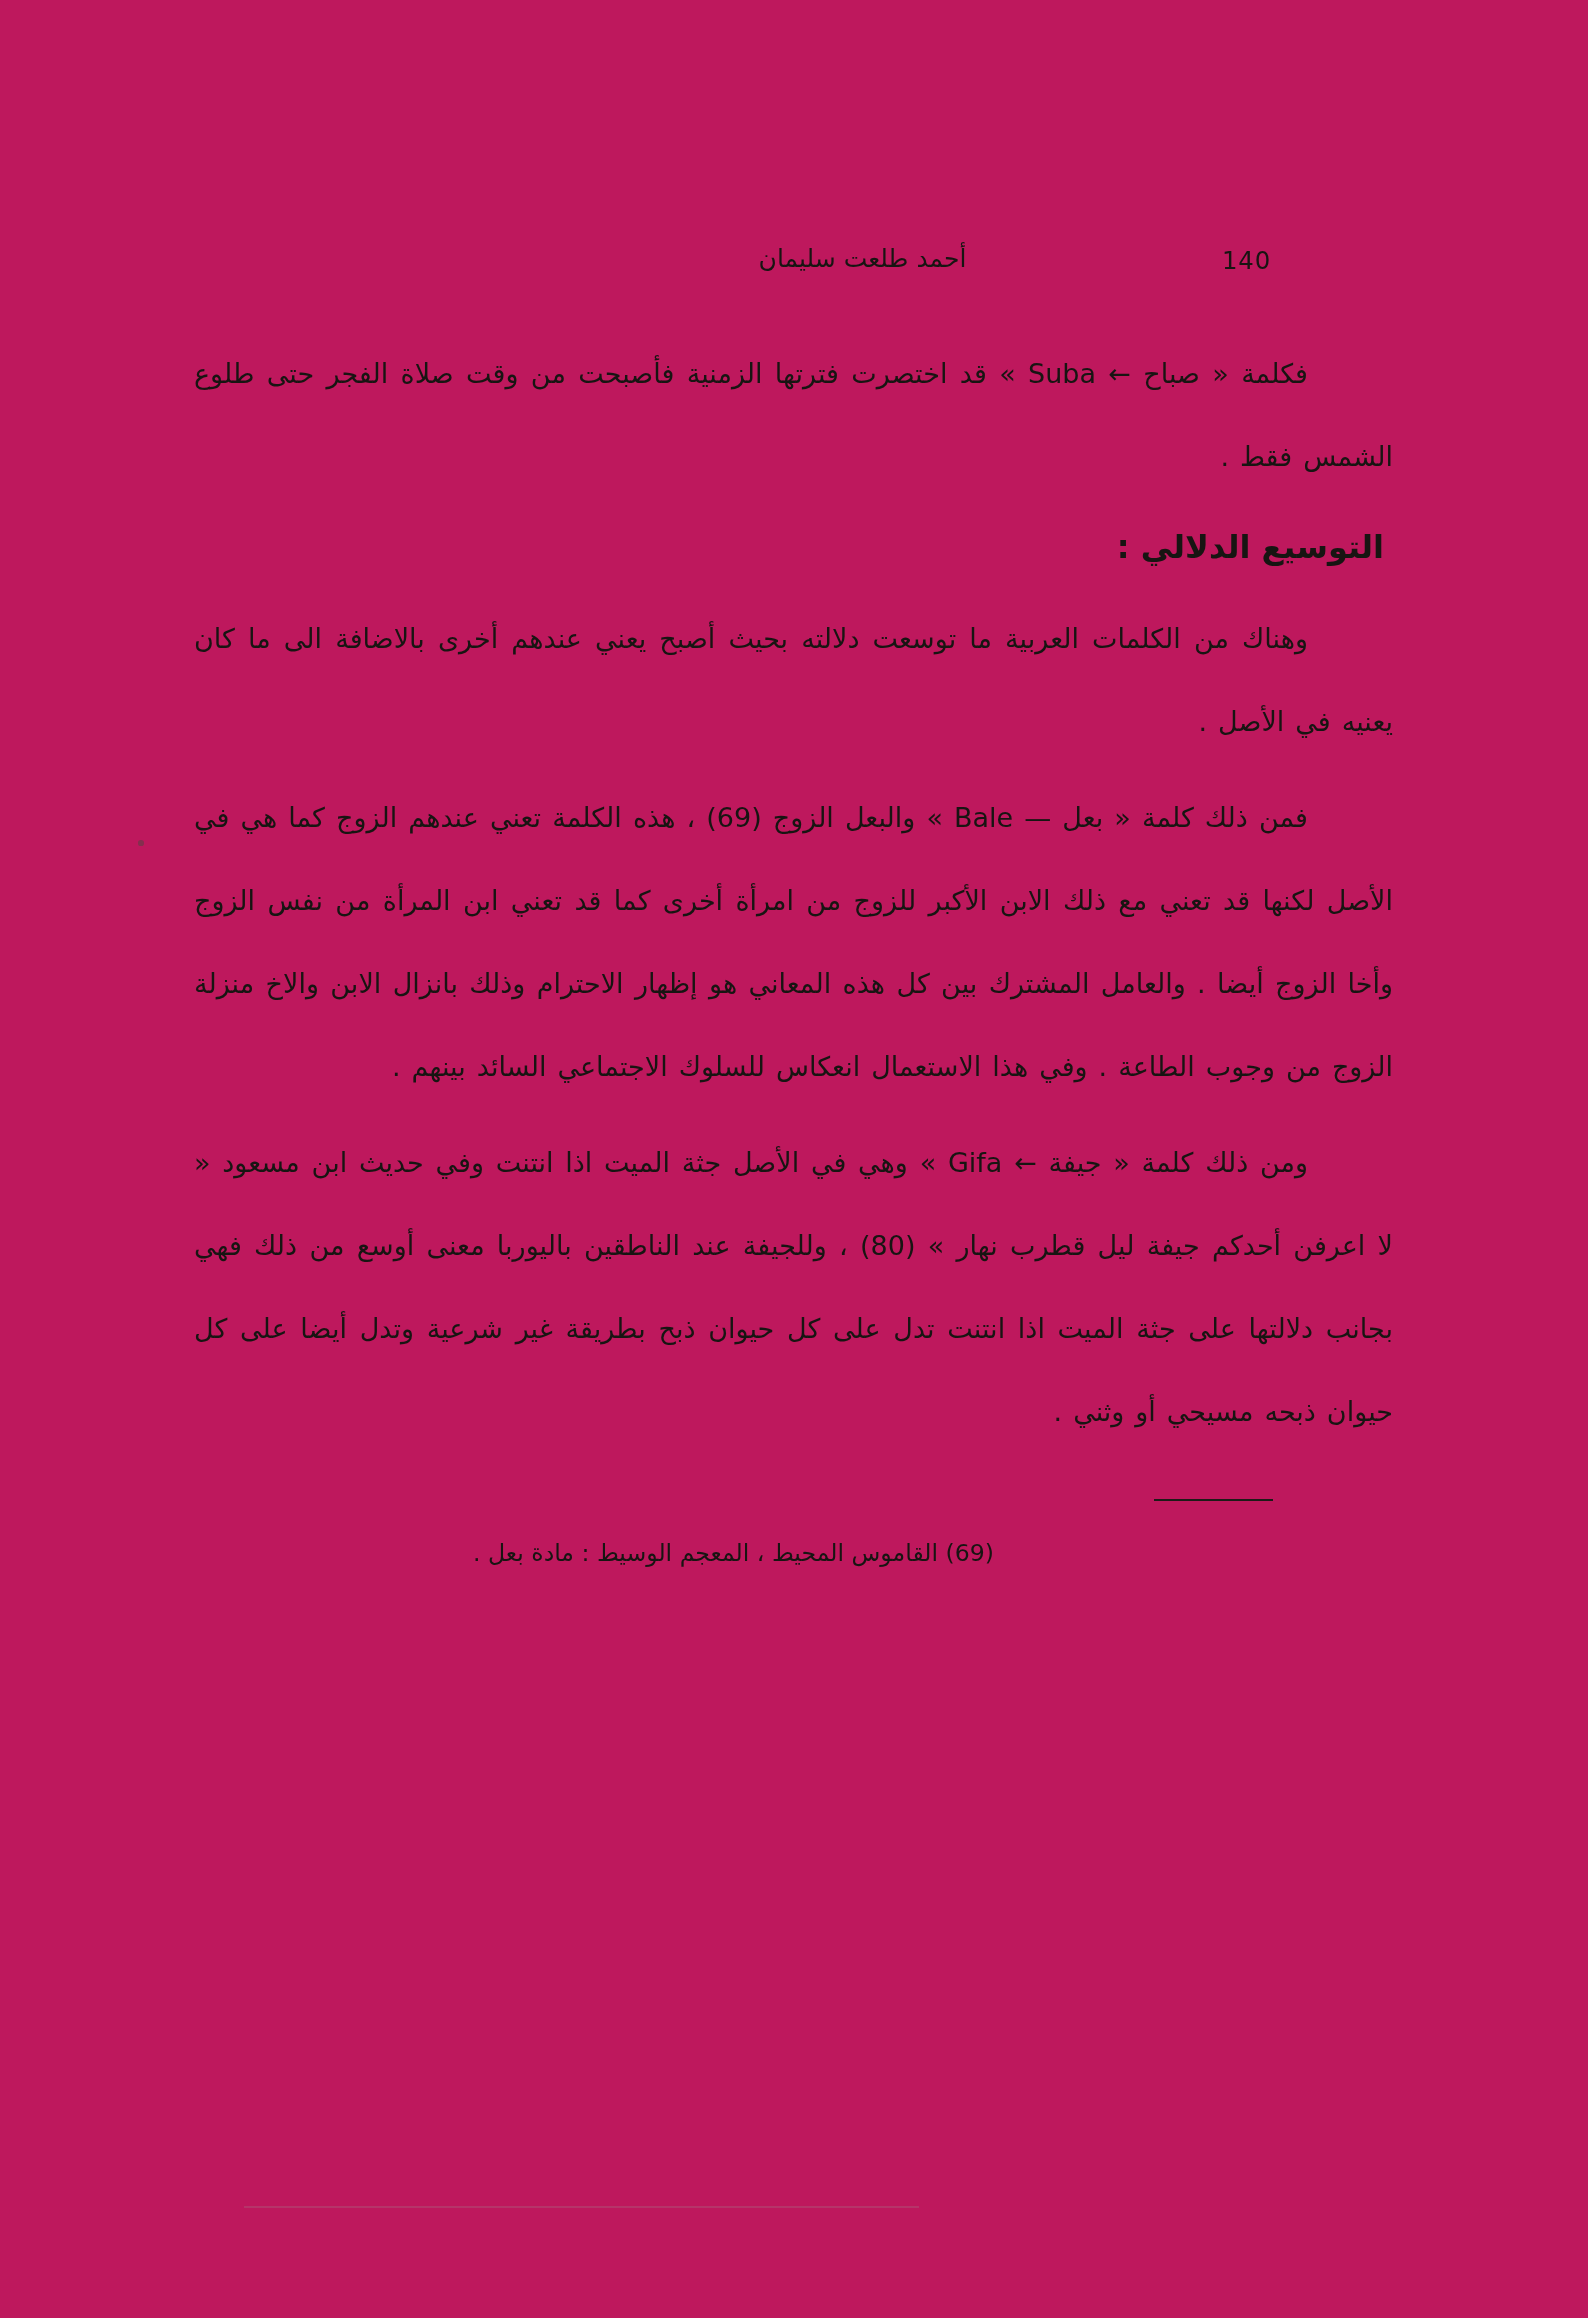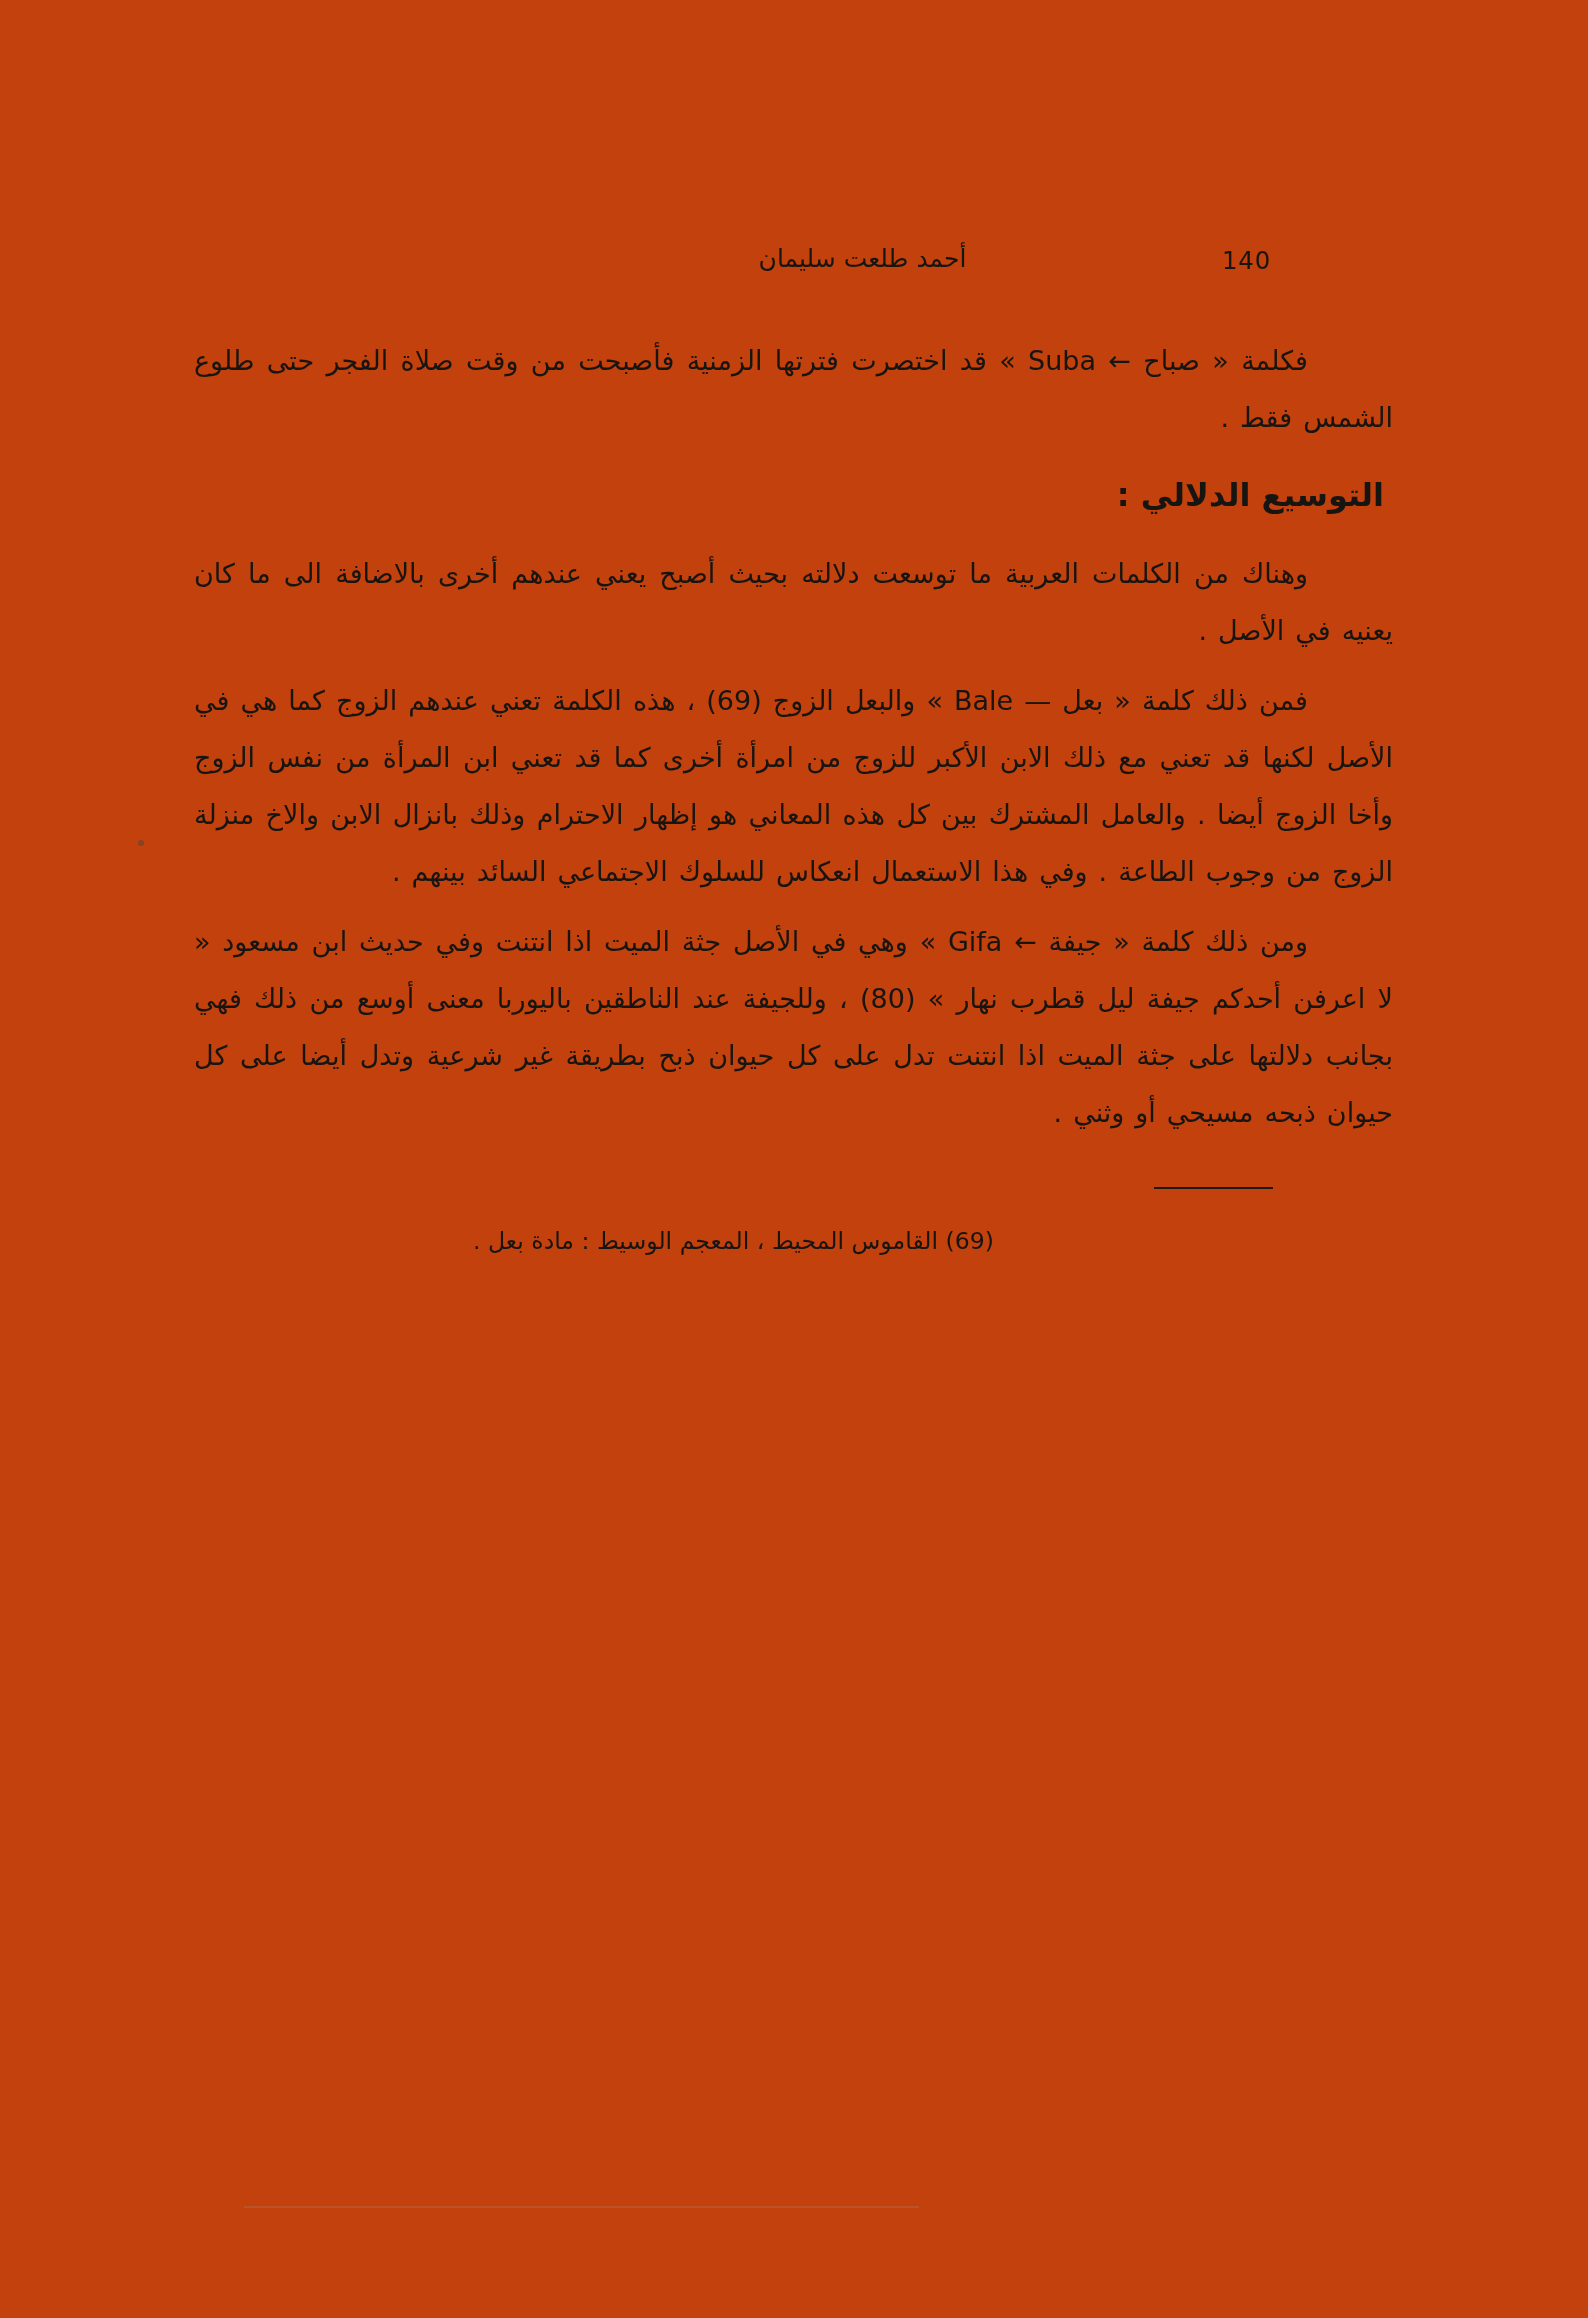--- a/index.html
+++ b/index.html
@@ -6,21 +6,21 @@
   html, body {
     margin: 0;
     padding: 0;
     background: #e9e7e2;
   }
   .page {
     position: relative;
     width: 1588px;
     height: 2319px;
     margin: 0 auto;
-    background: #c2410c;
+    background: #be185d;
     overflow: hidden;
     font-family: "DejaVu Sans", sans-serif;
     color: #171512;
   }
   
   .header {
     position: absolute;
     top: 244px;
     left: 194px;
     width: 1199px;
@@ -46,21 +46,21 @@
   
   .content {
     position: absolute;
     top: 332px;
     left: 194px;
     width: 1199px;
     direction: rtl;
   }
   .content p.body-par {
     font-size: 27px;
-    line-height: 57px;
+    line-height: 83px;
     text-align: justify;
     text-indent: 85px;
     word-spacing: 2.4px;
     margin: 0 0 13px 0;
   }
   .section-heading {
     font-size: 32px;
     font-weight: bold;
     line-height: 57px;
     margin: 21px 9px 21px 0;

